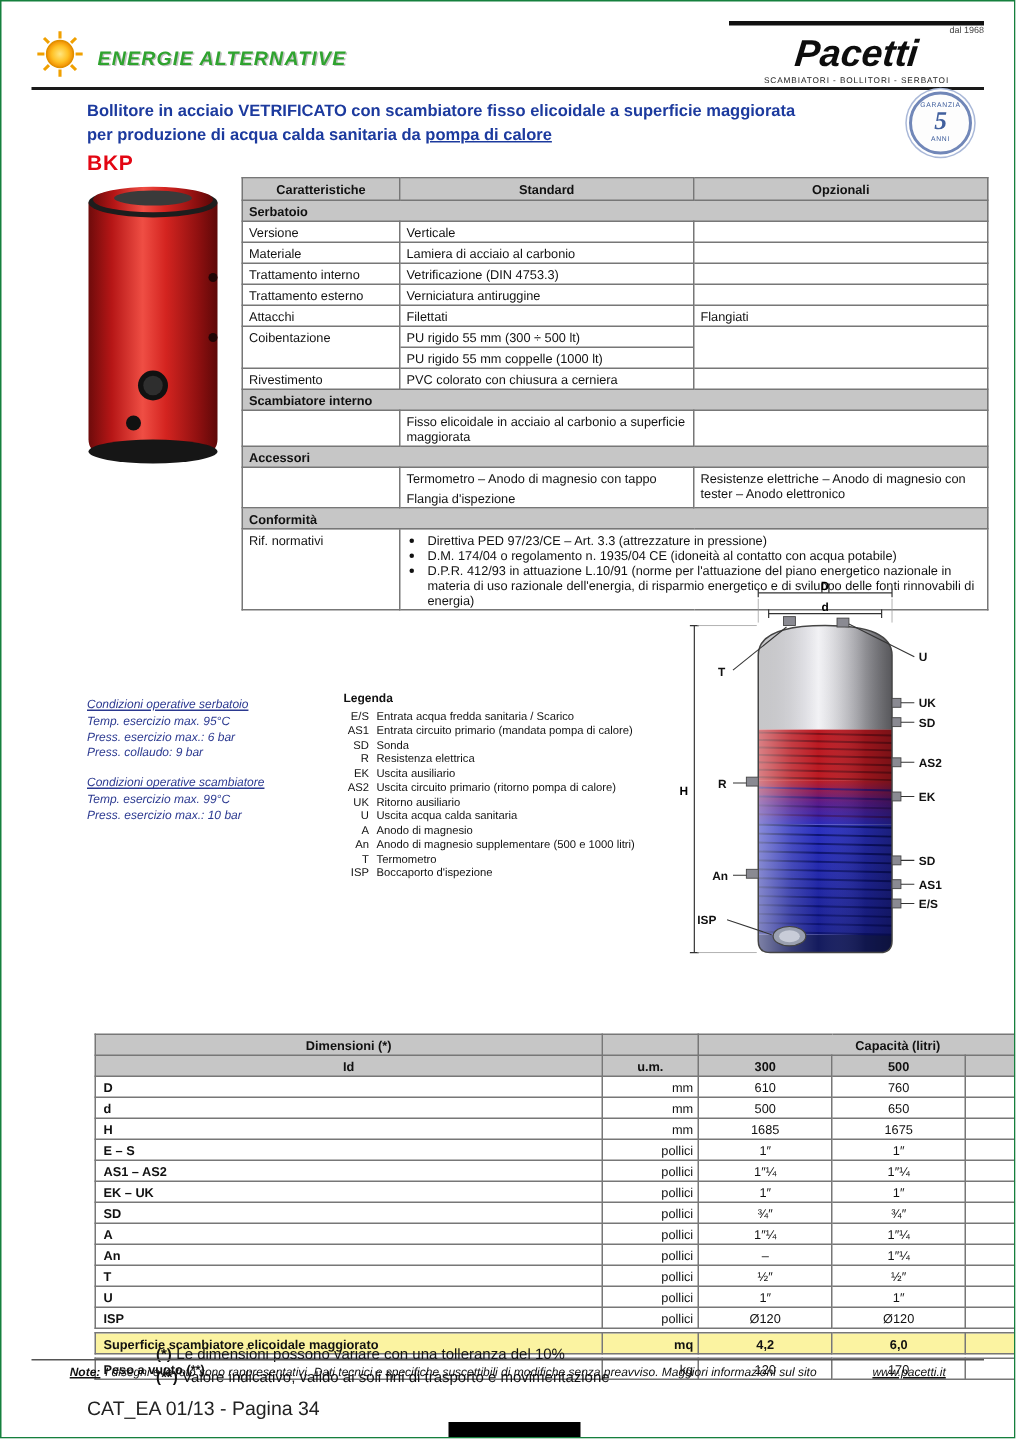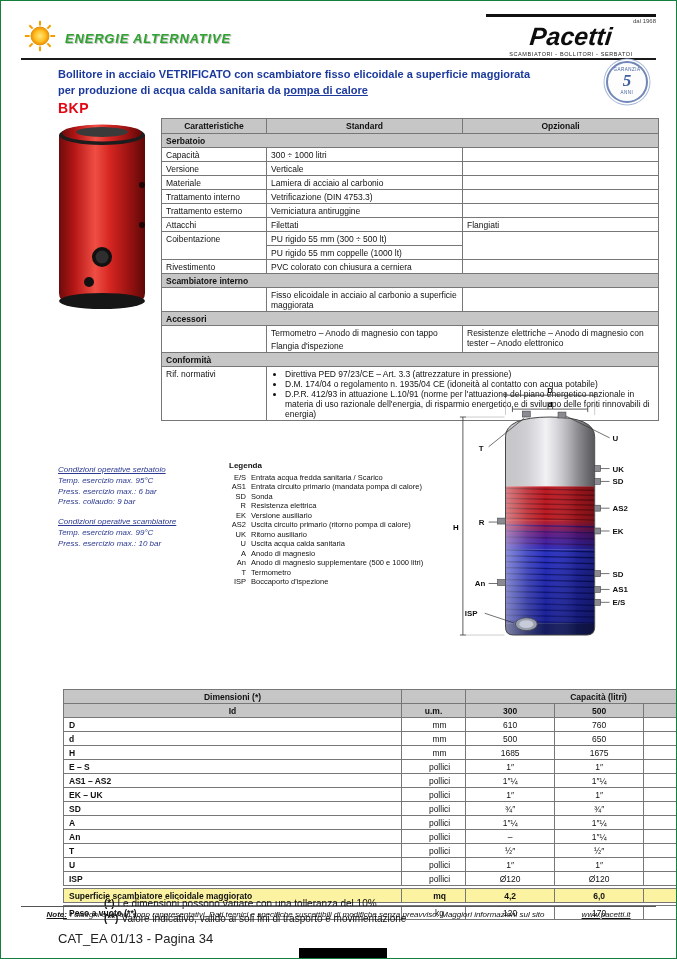--- a/index.html
+++ b/index.html
@@ -52,21 +52,21 @@
   .ldesc { padding-bottom:.5px; }
 
   
   .diagram { position:absolute; left:450px; top:383px; width:218px; height:290px; }
 
   
   .dims { position:absolute; left:62px; top:688px; width:669px; table-layout:fixed; font-size:8.5px; color:#111; }
   .dims th { background:#c6c6c6; border:1px solid #777; padding:1.5px 2px; font-size:8.5px; }
   .dims td { border:1px solid #777; padding:1.5px 3px; }
   .dims .did { font-weight:bold; text-align:left; padding-left:5px; }
-  .dims .dum { text-align:center; padding-left:15px; }
+  .dims .dum { text-align:right; padding-left:15px; }
   .dims .dval { text-align:center; }
   .dims tr.hl td { background:#fbf3a1; font-weight:bold;margin-top:17px; }
   .dims tr.wt .did { font-weight:bold; }
   .dims tr.spacer td { border:none; height:3px; background:#fff; padding:0; }
 
   
   .footnotes { position:absolute; left:62px; top:895px; font-size:10px; color:#111; line-height:1.5;margin-left:41px; }
   .footnotes b { margin-right:3px; }
   .note-rule { position:absolute; left:20px; right:20px; top:905px; height:1px; background:#555; }
   .note { position:absolute; left:0; right:0; top:909px; text-align:center; font-size:8px; font-style:italic; color:#111; }
@@ -158,25 +158,20 @@
         <th>Caratteristiche</th>
         <th>Standard</th>
         <th>Opzionali</th>
       </tr>
     </thead>
     <tbody id="spec-body">
         <tr>
           <td class="sec" colspan="3">Serbatoio</td>
         </tr>
         <tr>
-          <td class="lbl">Capacità</td>
-          <td class="val">300 ÷ 1000 litri</td>
-          <td class="val"></td>
-        </tr>
-        <tr>
           <td class="lbl">Versione</td>
           <td class="val">Verticale</td>
           <td class="val"></td>
         </tr>
         <tr>
           <td class="lbl">Materiale</td>
           <td class="val">Lamiera di acciaio al carbonio</td>
           <td class="val"></td>
         </tr>
         <tr>
@@ -271,21 +266,21 @@
           <tr>
             <td class="lcode">SD</td>
             <td class="ldesc">Sonda</td>
           </tr>
           <tr>
             <td class="lcode">R</td>
             <td class="ldesc">Resistenza elettrica</td>
           </tr>
           <tr>
             <td class="lcode">EK</td>
-            <td class="ldesc">Versione ausiliario</td>
+            <td class="ldesc">Uscita ausiliario</td>
           </tr>
           <tr>
             <td class="lcode">AS2</td>
             <td class="ldesc">Uscita circuito primario (ritorno pompa di calore)</td>
           </tr>
           <tr>
             <td class="lcode">UK</td>
             <td class="ldesc">Ritorno ausiliario</td>
           </tr>
           <tr>

